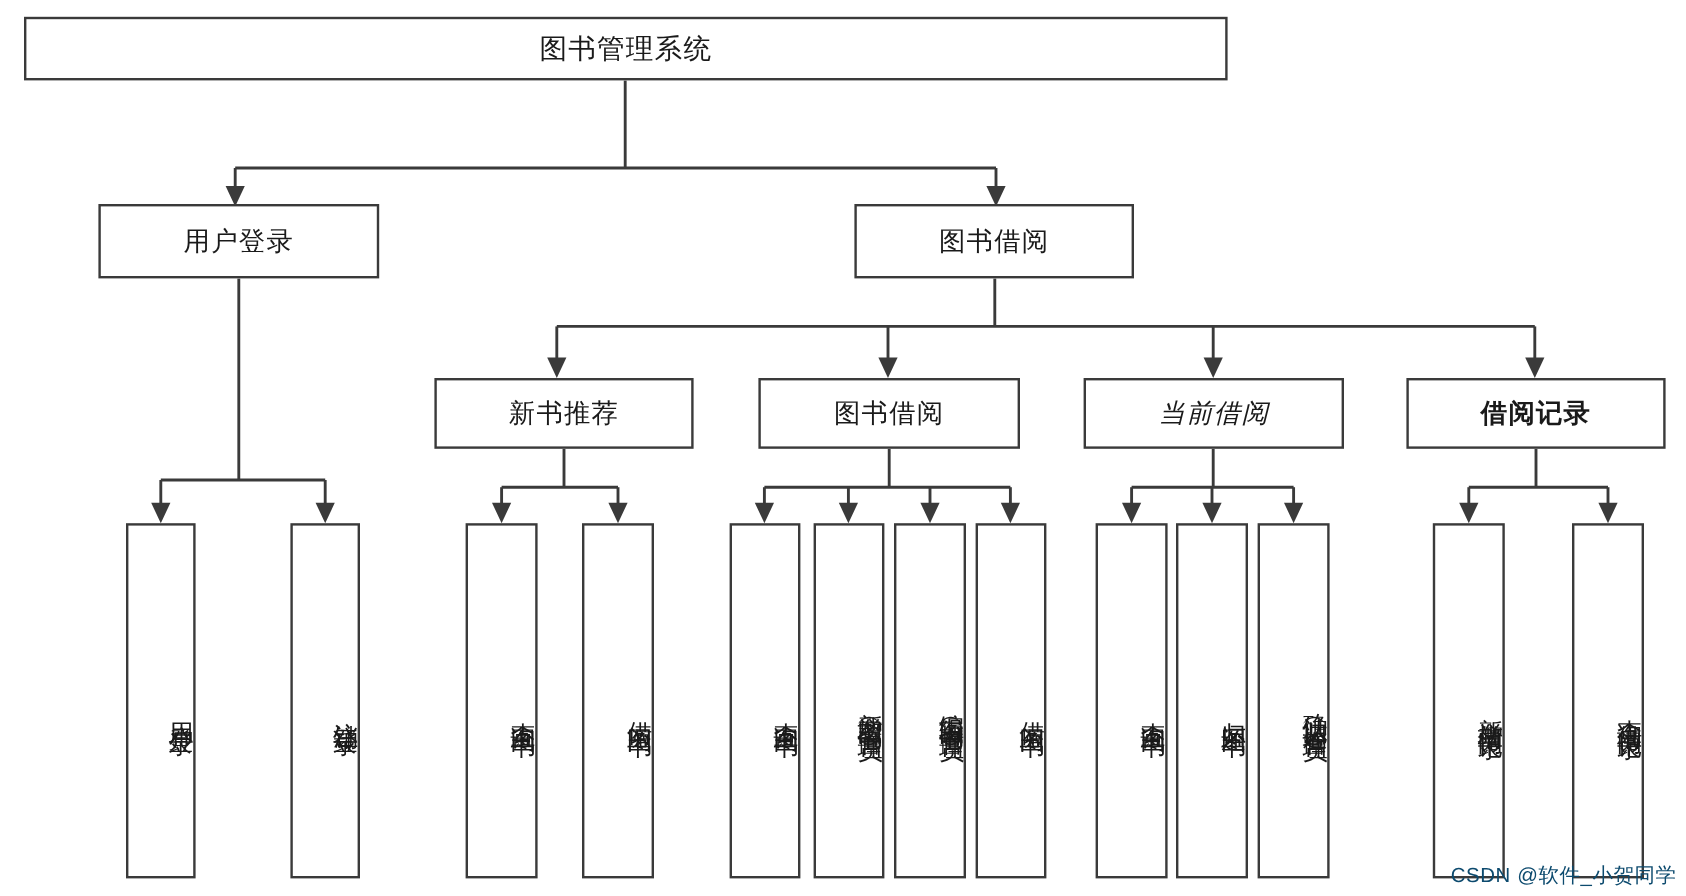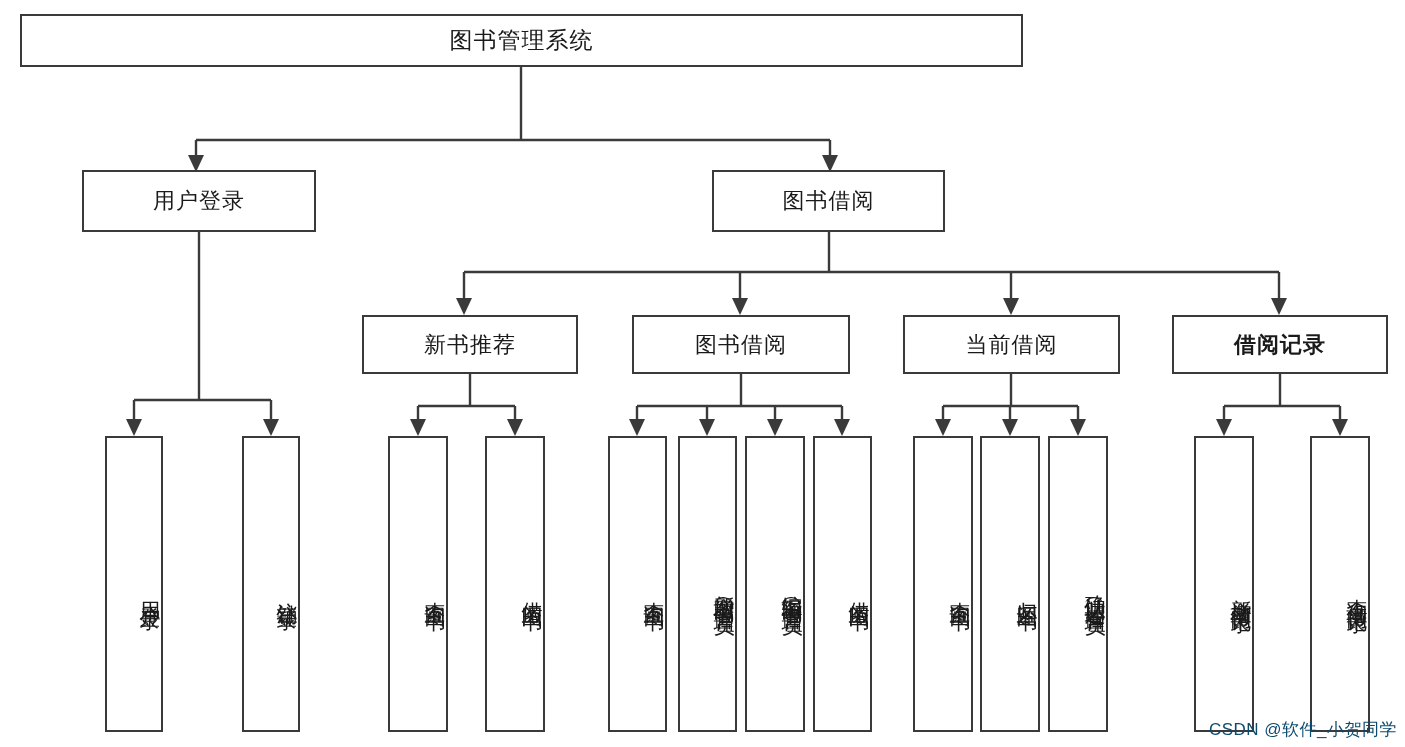--- a/index.html
+++ b/index.html
@@ -140,21 +140,21 @@
   <div class="node horiz" style="left:712px;top:170px;width:233px;height:62px;">
     <span>图书借阅</span>
   </div>
 
   <div class="node horiz" style="left:632px;top:315px;width:218px;height:59px;">
     <span>图书借阅</span>
   </div>
   <div class="node horiz" style="left:362px;top:315px;width:216px;height:59px;">
     <span>新书推荐</span>
   </div>
-  <div class="node horiz" style="left:903px;top:315px;width:217px;height:59px;">
+  <div class="node horiz" style="left:903px;top:315px;width:217px;height:59px;font-style:italic;">
     <span>当前借阅</span>
   </div>
   <div class="node horiz" style="left:1172px;top:315px;width:216px;height:59px;font-weight:bold;">
     <span>借阅记录</span>
   </div>
 
   <div class="node vert" style="left:105px;top:436px;width:58px;height:296px;">
     <span class="vtext">用户登录</span>
   </div>
   <div class="node vert" style="left:242px;top:436px;width:58px;height:296px;">

